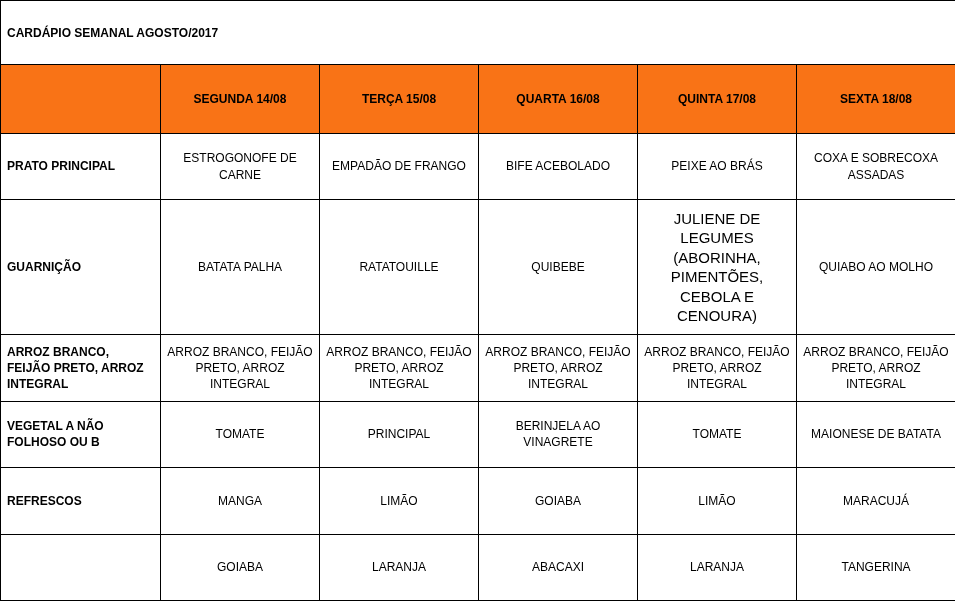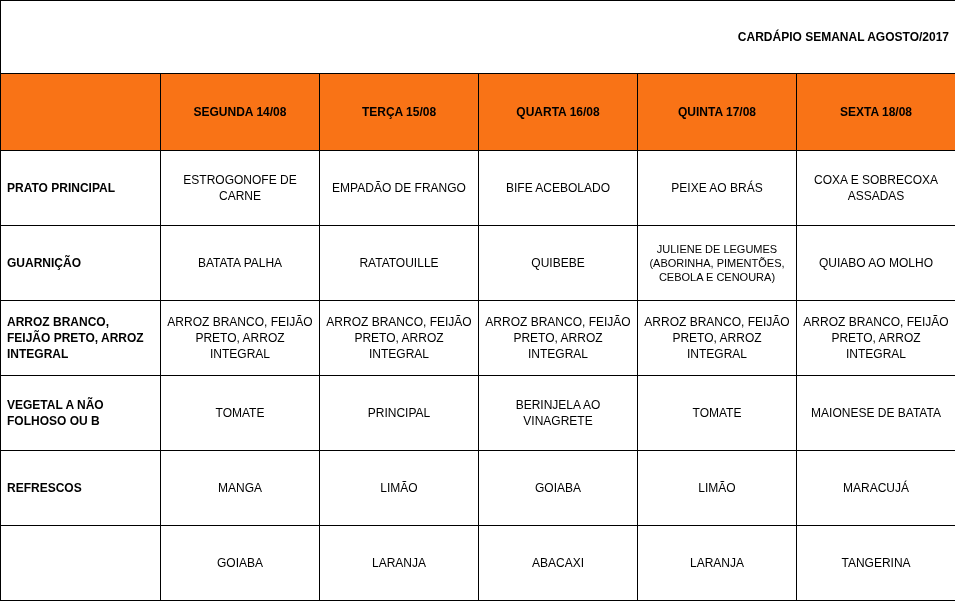--- a/index.html
+++ b/index.html
@@ -28,41 +28,41 @@
     border: 1px solid #000000;
     padding: 3px 6px;
     font-size: 12px;
     line-height: 1.35;
     vertical-align: middle;
     overflow: hidden;
     word-wrap: break-word;
   }
   .title-row td {
     height: 52px;
-    text-align: right;
+    text-align: left;
     font-weight: bold;
     font-size: 13px;
   }
   .header-row th {
     height: 56px;
     text-align: center;
     font-weight: bold;
     font-size: 12px;
     background: #f97316;
   }
   .data-row td { height: 54px; }
   td.row-label {
     font-weight: bold;
     text-align: left;
   }
   td.menu-cell {
     text-align: center;
   }
   td.menu-cell.small {
-    font-size: 11px;
+    font-size: 15px;
     line-height: 1.3;
   }
 </style>
 </head>
 <body>
 
 <div class="page">
   <table class="menu-table">
     <colgroup>
       <col class="label-col">

